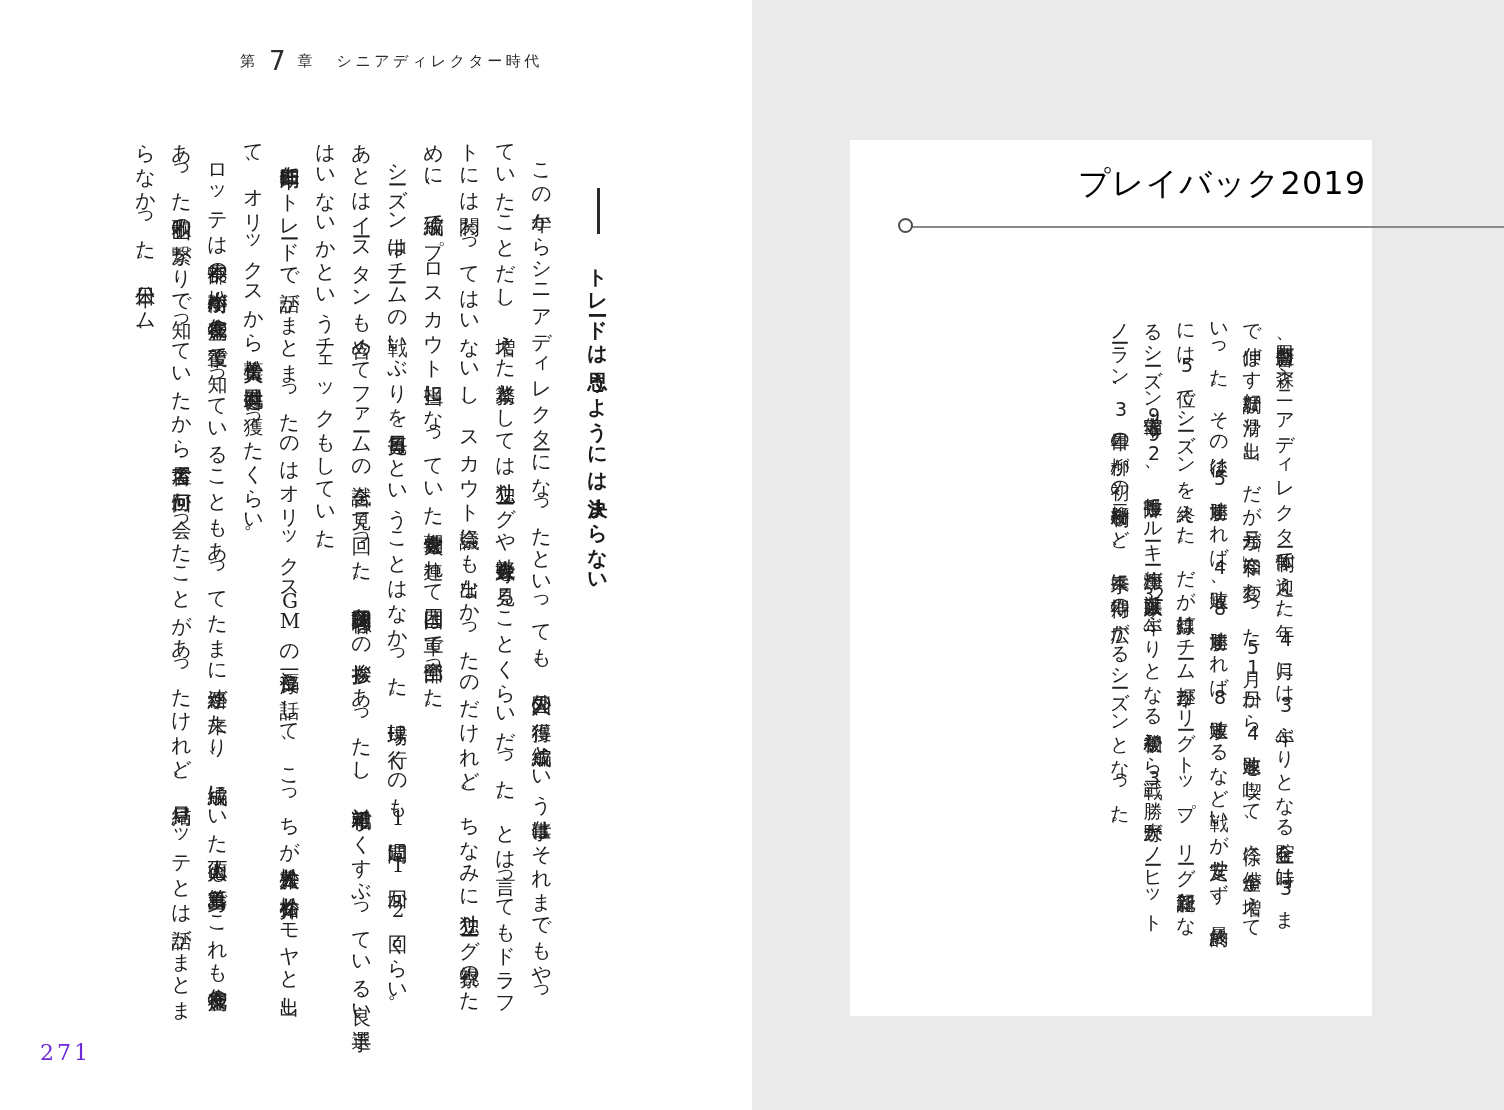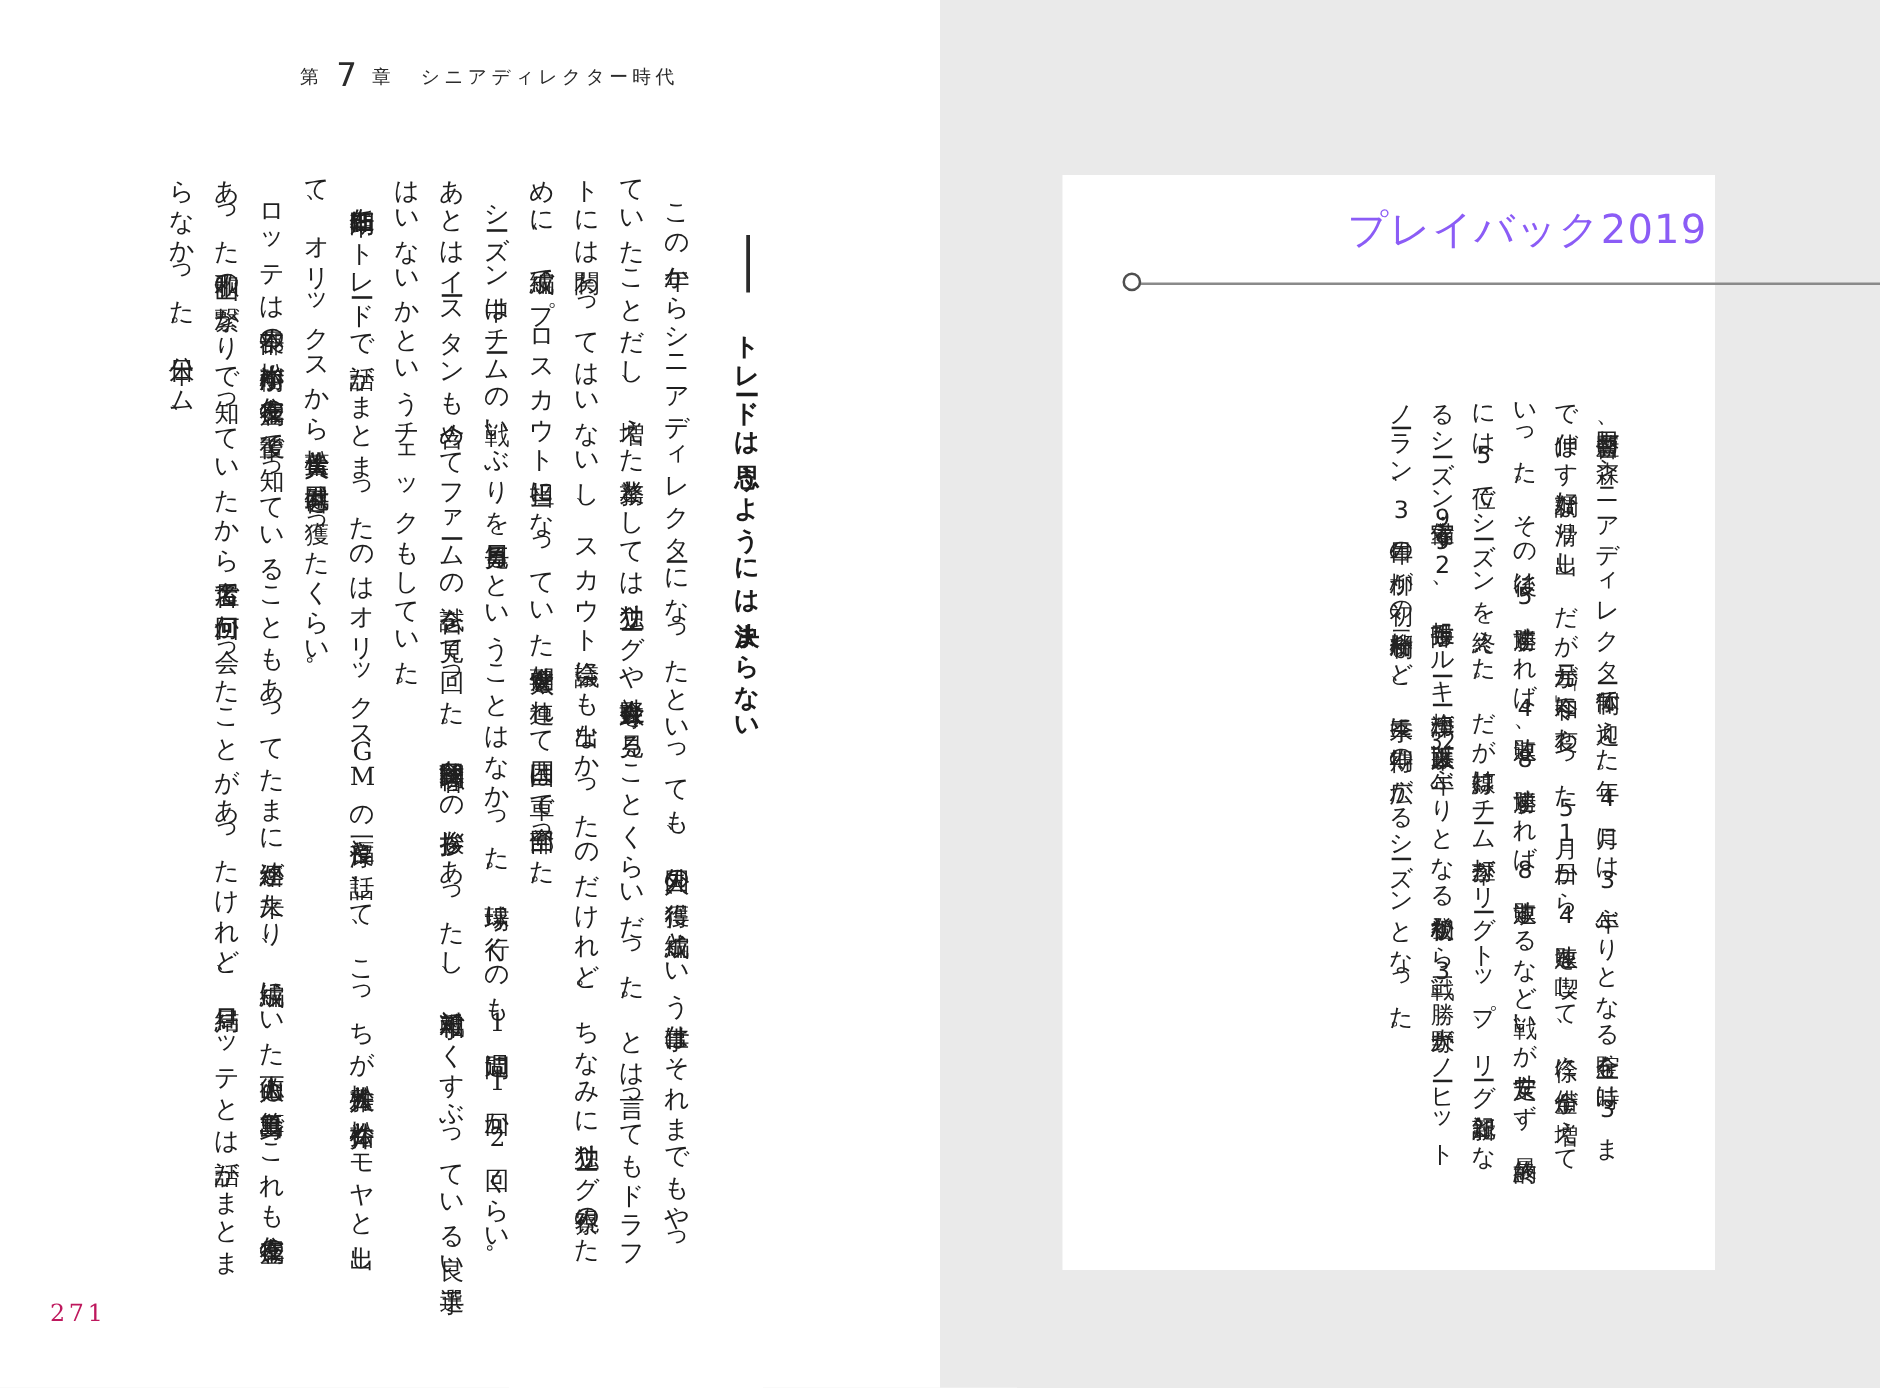--- a/index.html
+++ b/index.html
@@ -52,41 +52,41 @@
   .vdash {
     display: inline-block;
     width: 3px; height: 46px;
     background: #2a2a2a;
     margin-bottom: 12px;
   }
   .left-body p { text-indent: 1em; }
 
   .folio {
     position: absolute; left: 40px; top: 1040px;
-    font-size: 19px; letter-spacing: 3px; color: #be185d;
+    font-size: 22px; letter-spacing: 3px; color: #6d28d9;
     font-family: "DejaVu Serif", "Liberation Serif", serif;
   }
 
   
   .page-right {
     position: relative;
     width: 752px; height: 1110px;
     background: #eaeaea;
   }
   .card {
     position: absolute; left: 98px; top: 140px;
     width: 522px; height: 876px;
     background: #ffffff;
   }
   .card-title {
     position: absolute; top: 22px; right: 6px;
     font-family: "DejaVu Sans", "Liberation Sans", sans-serif;
     font-weight: 500;
     font-size: 32px; letter-spacing: 1px;
-    color: #8b5cf6; white-space: nowrap;
+    color: #000000; white-space: nowrap;
   }
   .rule-line {
     position: absolute; top: 226px; left: 160px; right: 0;
     height: 2px; background: #8a8a8a;
   }
   .rule-circle {
     position: absolute; top: 218px; left: 146px;
     width: 15px; height: 15px;
     border: 2px solid #4f4f4f; border-radius: 50%;
     background: transparent;

